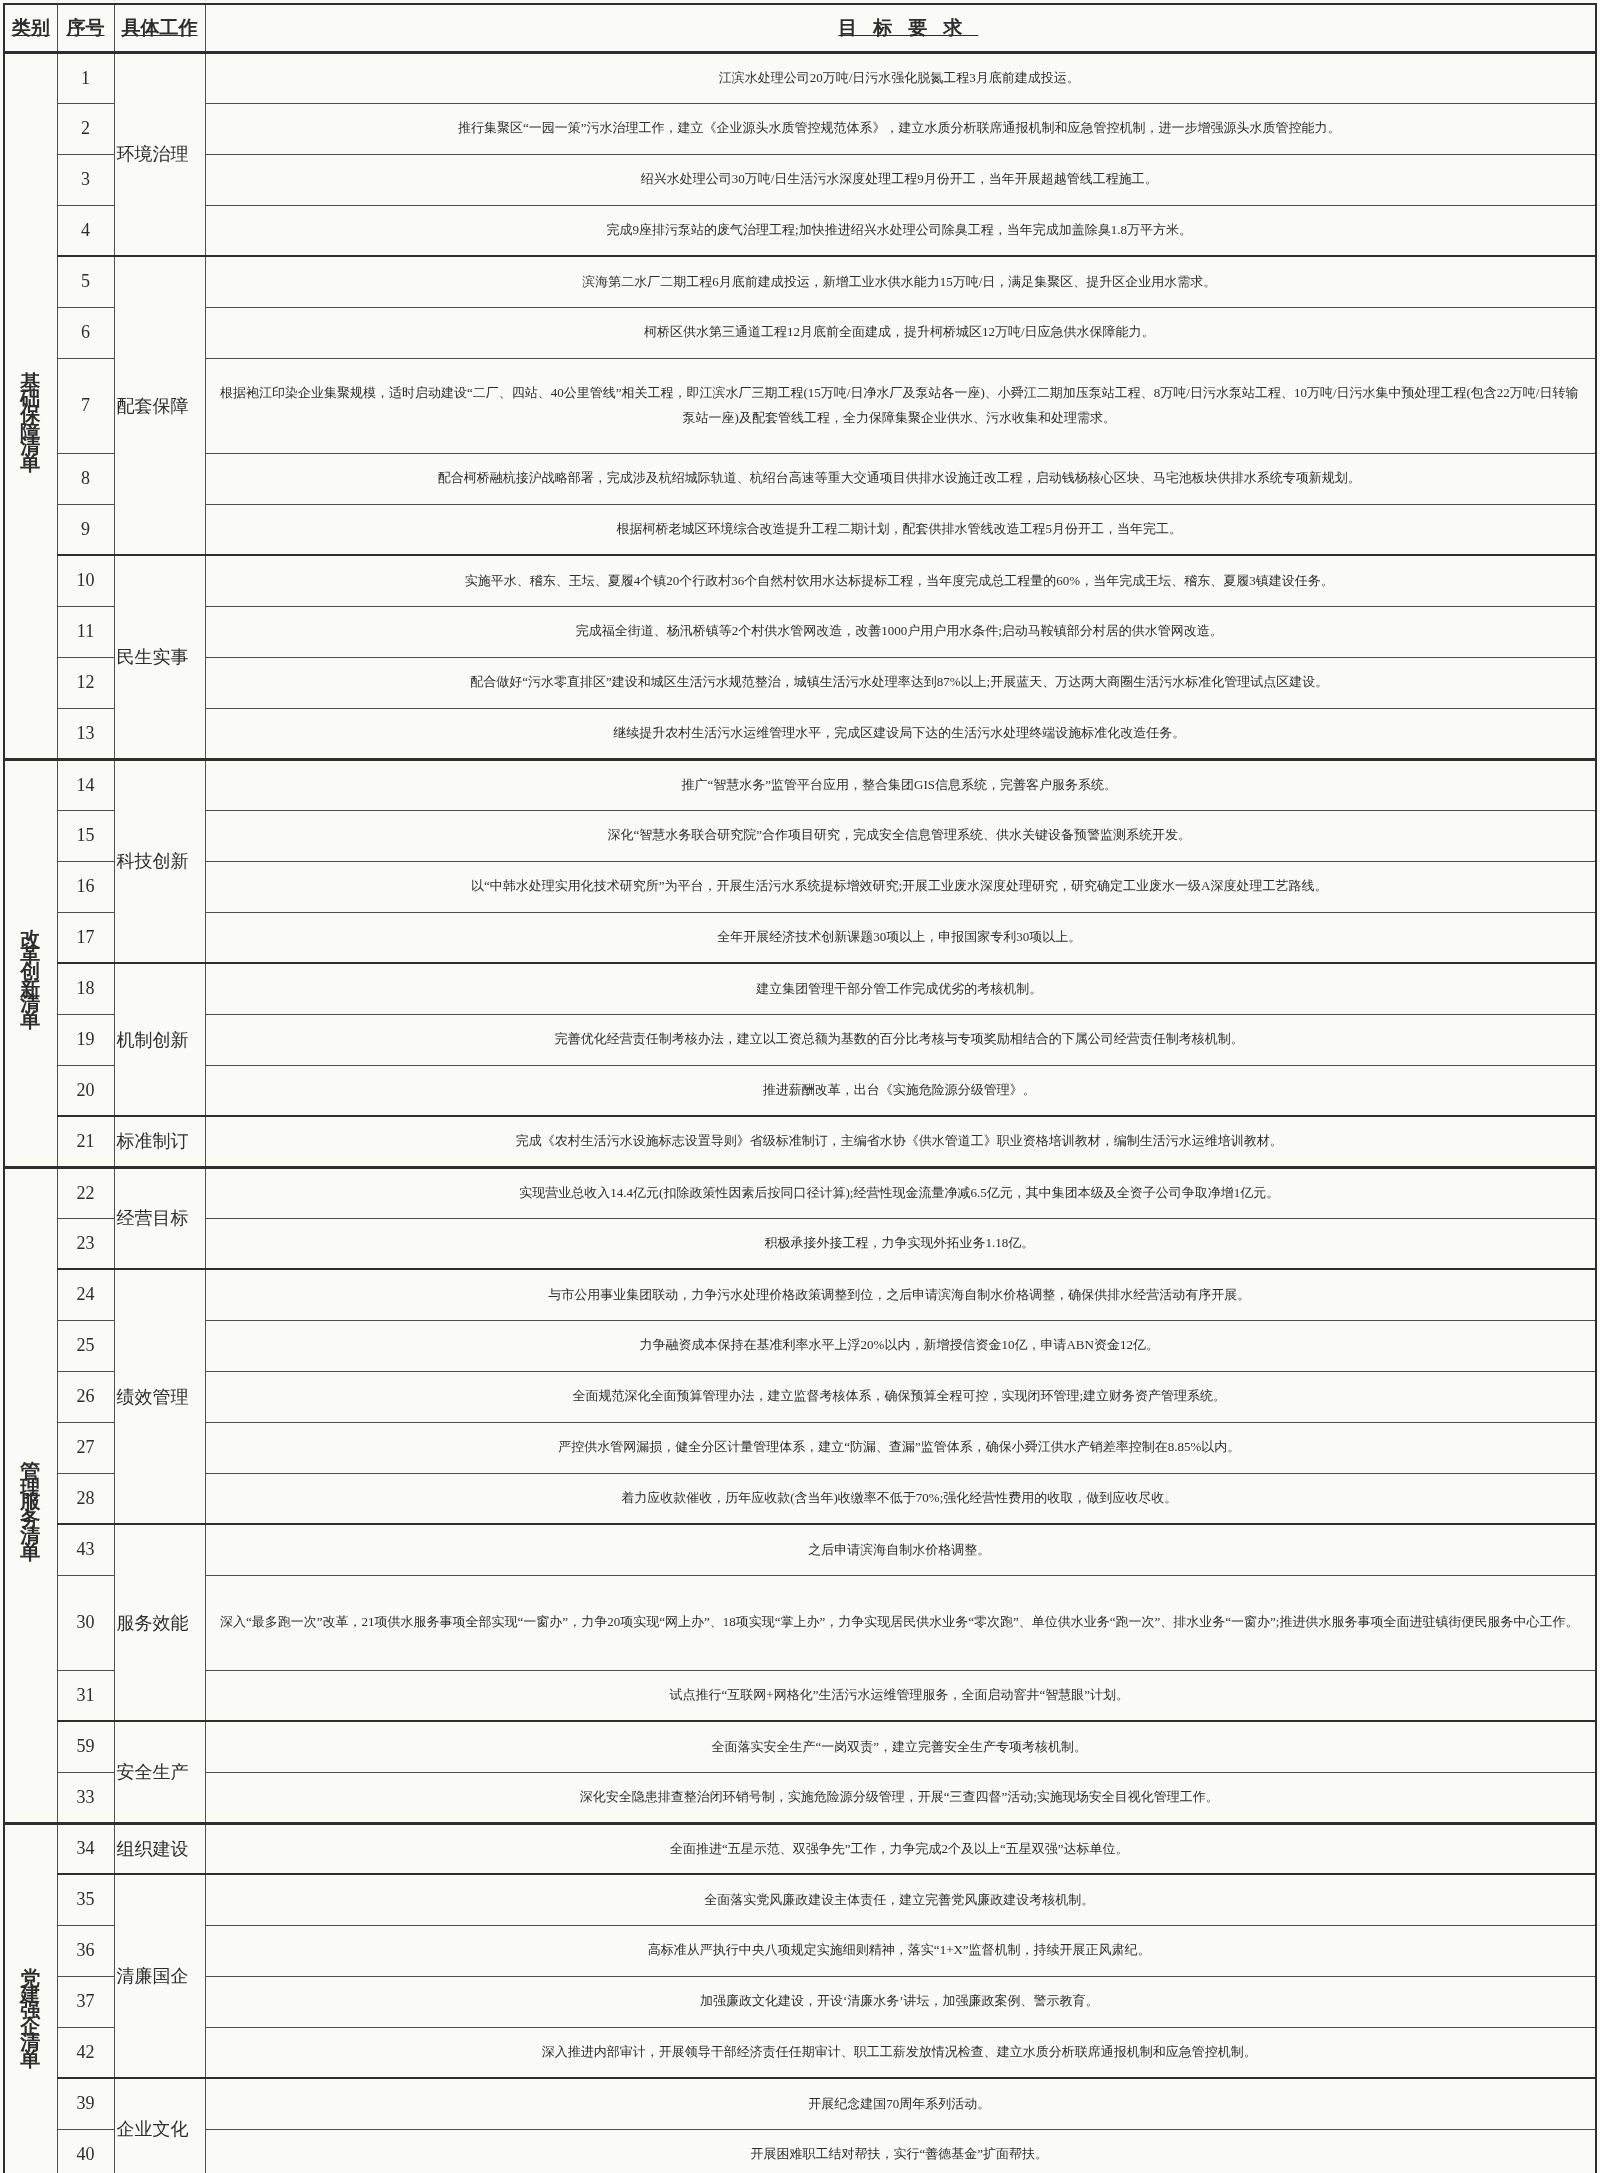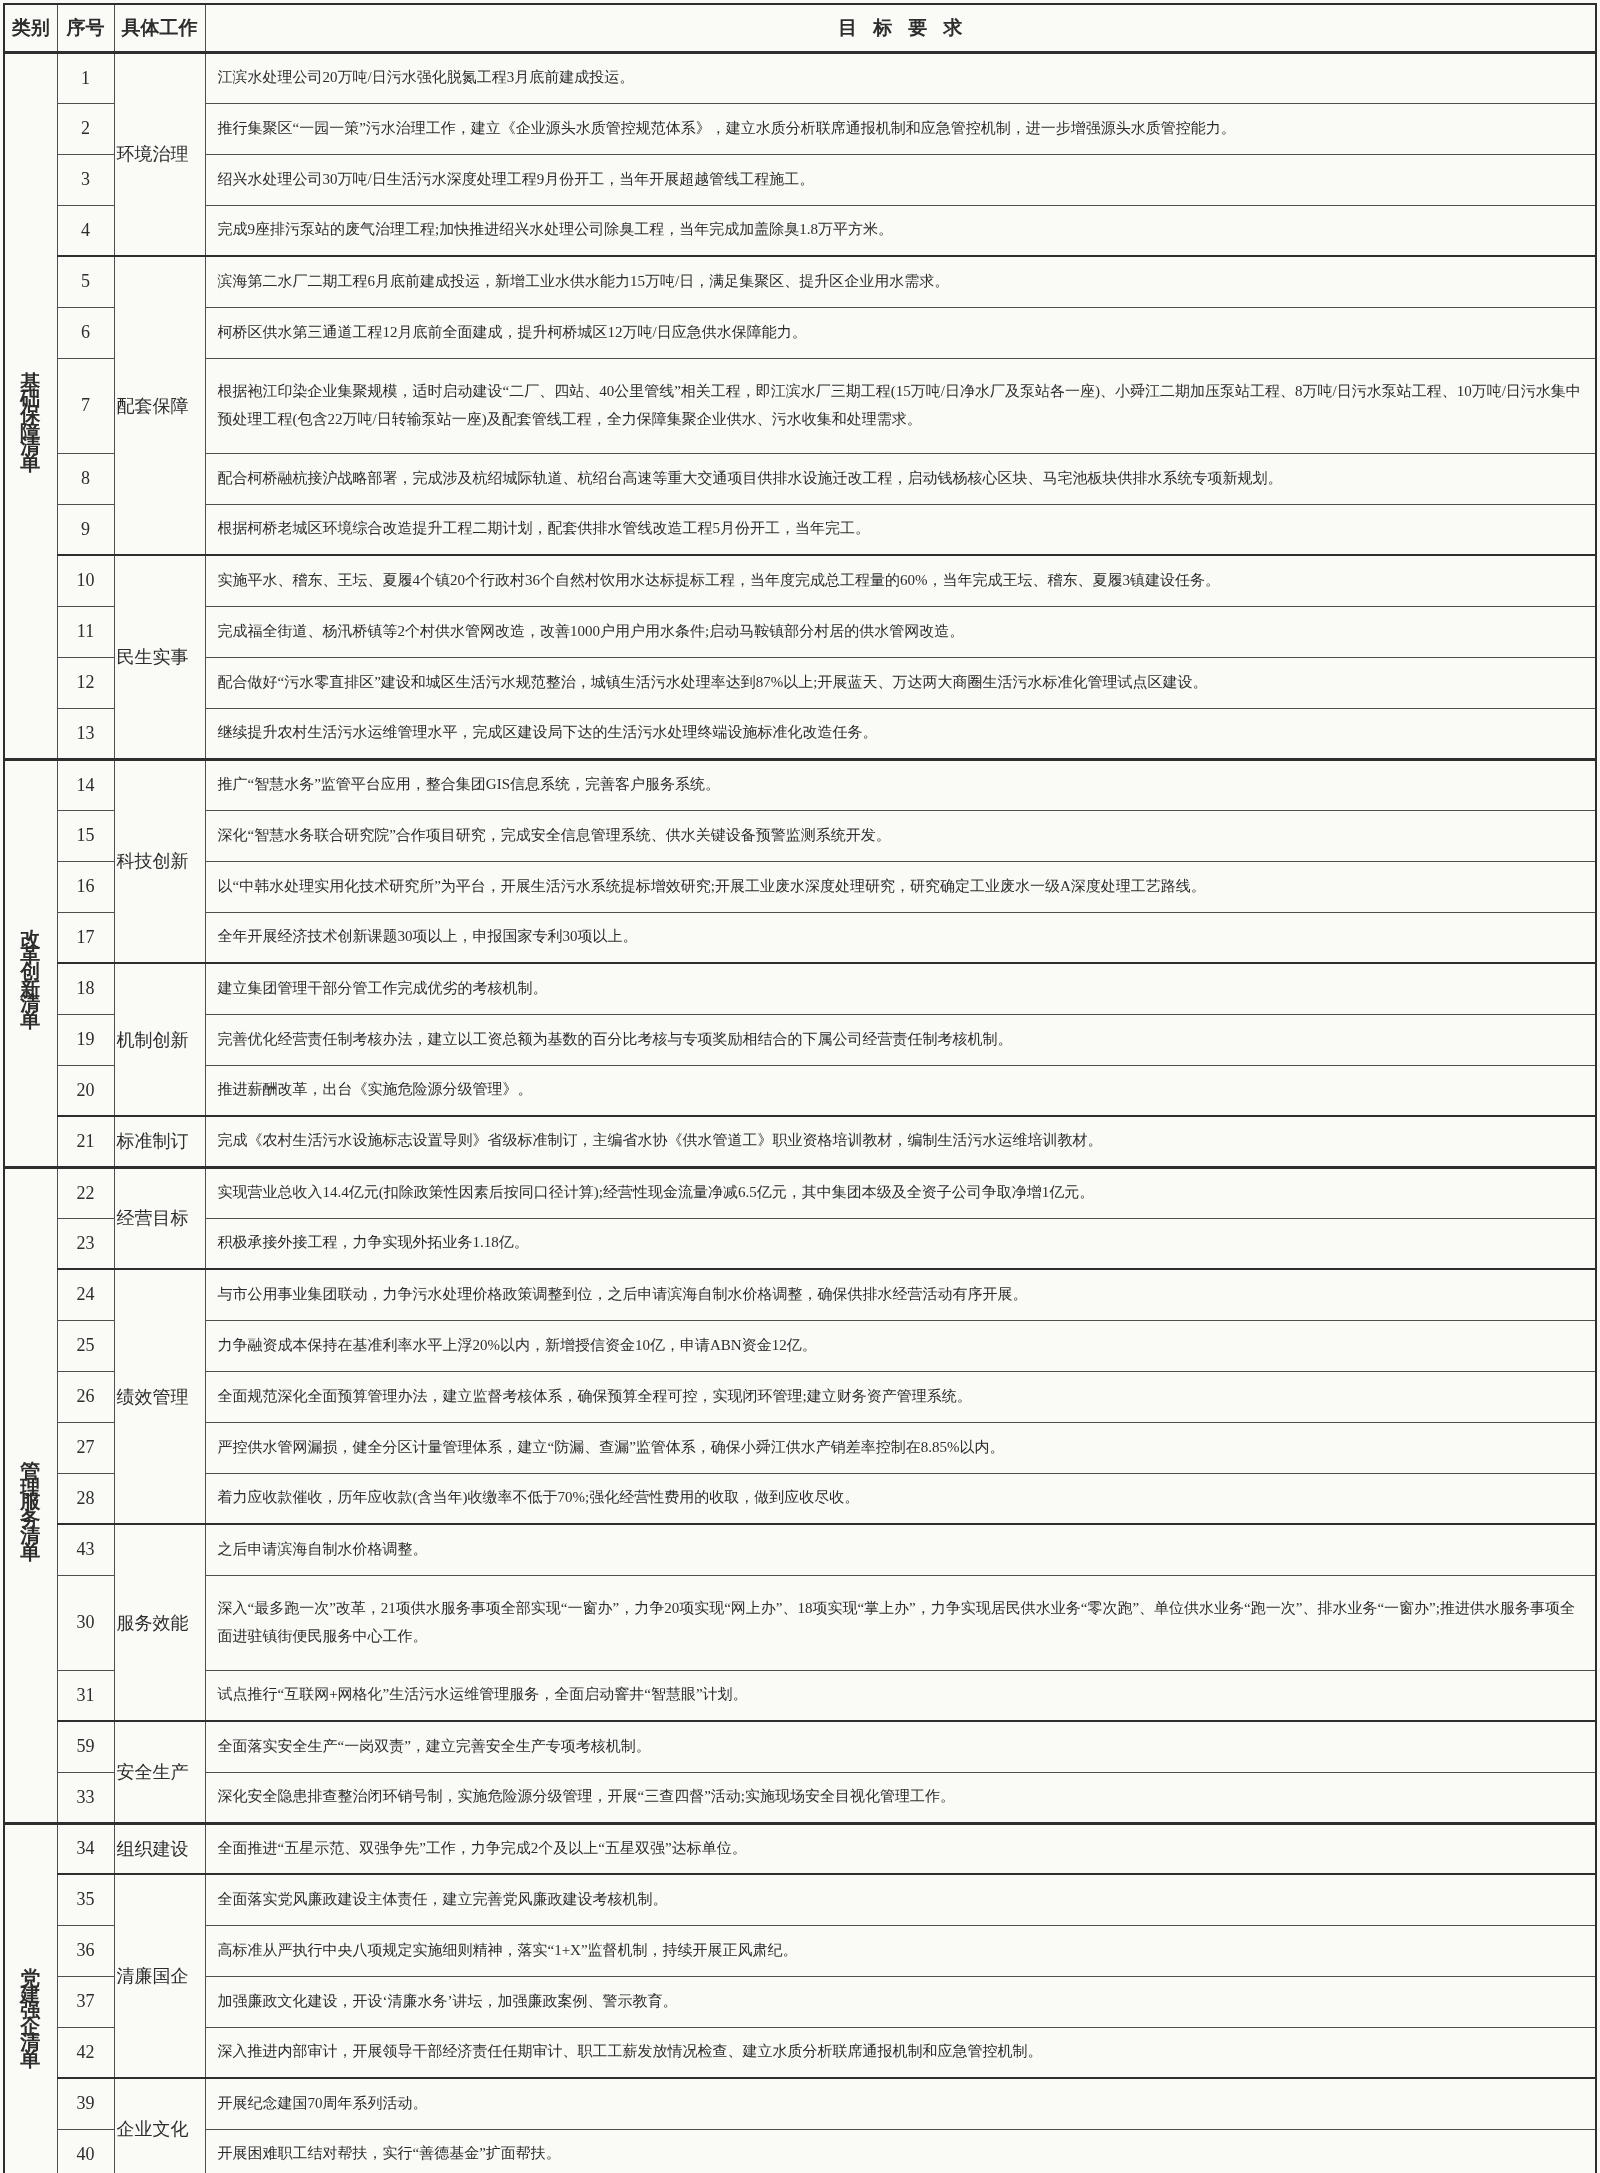--- a/index.html
+++ b/index.html
@@ -36,20 +36,21 @@
     border:1px solid var(--border);
     vertical-align:middle;
     background:transparent;
   }
   thead tr{height:48px;}
   th{
     font-weight:bold;
     font-size:19px;
     text-align:center;
     padding:0;
+    text-decoration:underline;
   }
   th.h-target{letter-spacing:16px;text-indent:16px;}
   tbody tr{height:51px;}
   tbody tr.tall{height:95px;}
   td.cat-cell{text-align:center;}
   .cat-label{
     display:inline-block;
     writing-mode:vertical-lr;
     text-orientation:upright;
     font-size:20px;
@@ -60,22 +61,22 @@
   td.num{
     text-align:center;
     font-size:18px;
   }
   td.group{
     text-align:left;
     font-size:18px;
     padding:0 2px;
   }
   td.target{
-    text-align:left;
-    font-size:15px;
+    text-align:center;
+    font-size:13px;
     line-height:1.85;
     padding:4px 14px 4px 12px;
   }
   tbody tr.group-start td{border-top:2px solid var(--border-heavy);}
   tbody tr.cat-start td{border-top:3px solid var(--border-heavy);}
 </style>
 </head>
 <body>
 
 <div class="sheet">

